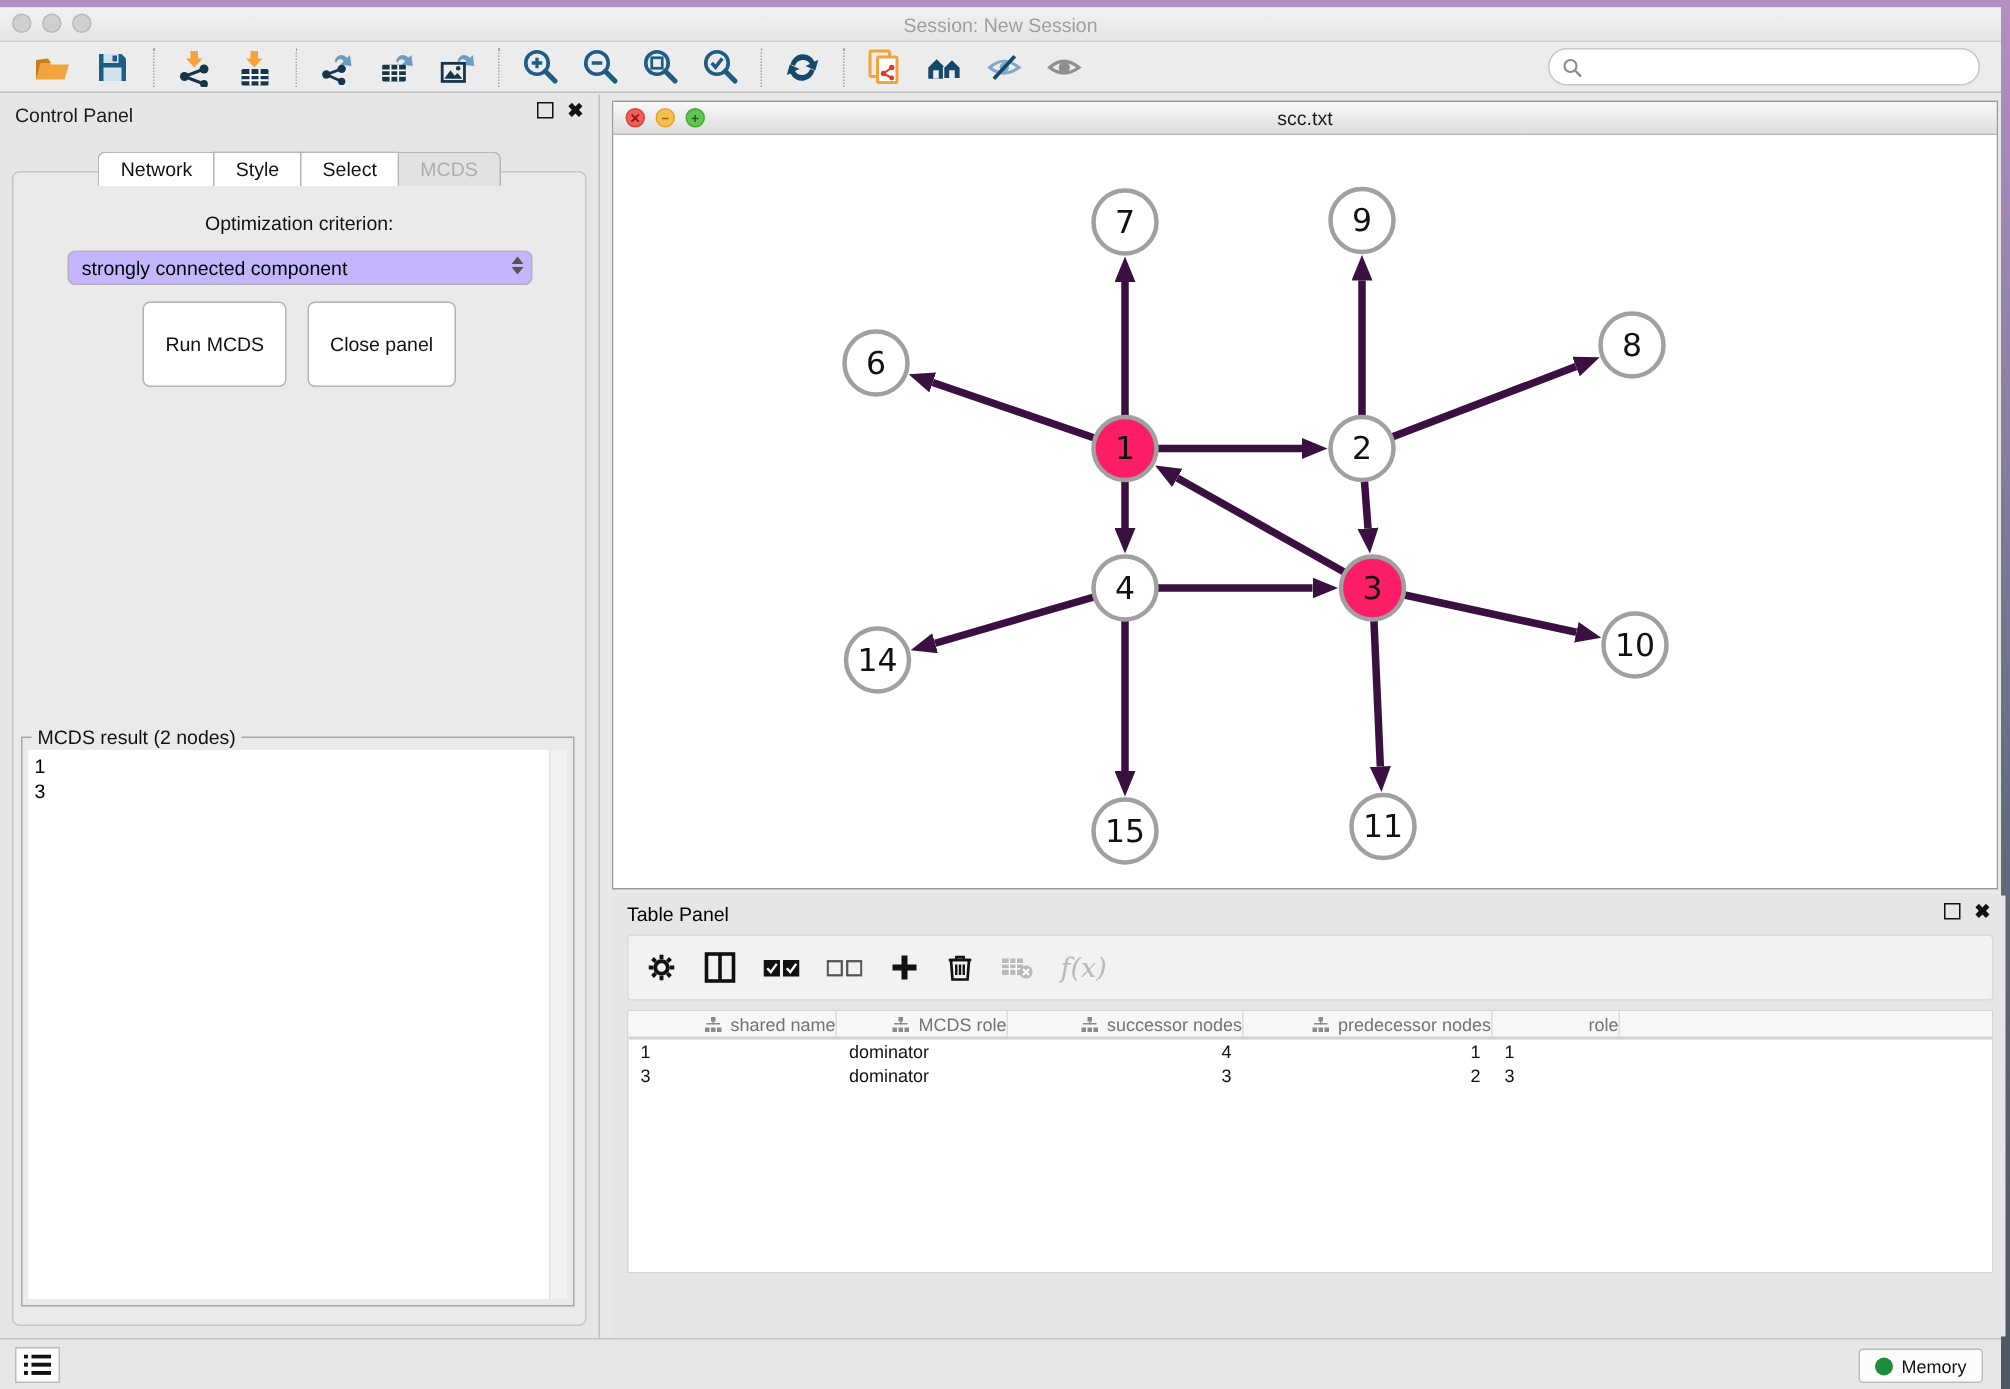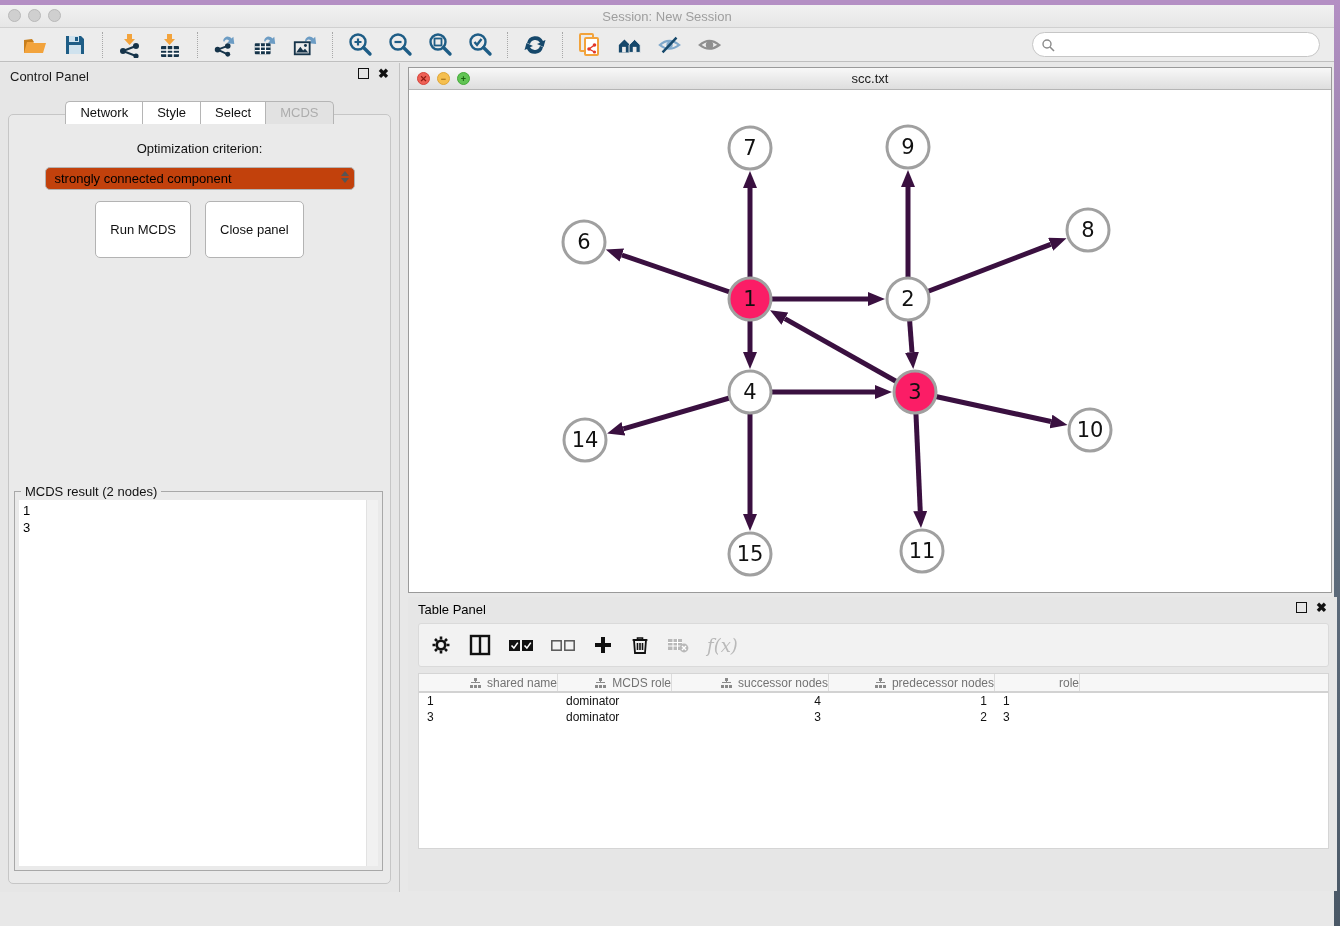--- a/index.html
+++ b/index.html
@@ -29,21 +29,21 @@
   .panel-btns { position:absolute; right:10px; top:5px; display:flex; gap:9px; align-items:center; }
   .float-btn { width:11px; height:11px; border:1.5px solid #111; background:transparent; }
   .close-btn { font-size:13px; font-weight:bold; color:#111; line-height:11px; }
   .cp-tabs { display:flex; justify-content:center; position:relative; z-index:2; }
   .tab { background:#FFFFFF; border:1px solid #B5B5B5; border-bottom:none; padding:3px 14px 4px; font-size:13px; color:#111; border-right-width:0;margin-top:12px; }
   .tab:first-child { border-top-left-radius:5px; }
   .tab:last-child { border-top-right-radius:5px; border-right-width:1px; }
   .tab.selected { background:#E2E2E2; color:#ADADAD; }
   .cp-body { position:absolute; left:8px; right:8px; top:51px; bottom:8px; background:#EAEAEA; border:1px solid #C6C6C6; border-radius:5px; }
   .opt-label { text-align:center; font-size:13px; color:#111; margin-top:26px; }
-  .dropdown { margin:11px auto 0; width:310px; height:23px; background:#c2410c; border:1px solid #B3B3B3; border-radius:5px; display:flex; align-items:center; padding-left:9px; font-size:13px; position:relative; }
+  .dropdown { margin:11px auto 0; width:310px; height:23px; background:#c4b5fd; border:1px solid #B3B3B3; border-radius:5px; display:flex; align-items:center; padding-left:9px; font-size:13px; position:relative; }
   .dd-stepper { position:absolute; right:5px; top:3px; display:flex; flex-direction:column; gap:2px; }
   .dd-up { width:0; height:0; border-left:4px solid transparent; border-right:4px solid transparent; border-bottom:5px solid #555; }
   .dd-down { width:0; height:0; border-left:4px solid transparent; border-right:4px solid transparent; border-top:5px solid #555; }
   .btn-row { display:flex; justify-content:center; gap:14px; margin-top:11px; }
   .mac-btn { background:#FFF; border:1px solid #B3B3B3; border-radius:5px; font-size:13px; padding:20px 14px; color:#111; }
   .result-box { position:absolute; left:5px; right:7px; top:376px; bottom:12px; border:1px solid #A8A8A8; background:#EAEAEA; }
   .result-legend { position:absolute; top:-8px; left:6px; background:#EAEAEA; padding:0 4px; font-size:13px; color:#111; }
   .result-text { position:absolute; left:4px; top:8px; right:16px; bottom:4px; background:#FFF; font-size:13px; padding:2px 4px; line-height:17px; white-space:pre-line; }
   .result-scroll { position:absolute; right:4px; top:8px; bottom:4px; width:12px; background:#F1F1F1; border-left:1px solid #E2E2E2; }
 
@@ -473,13 +473,31 @@
           <div class="gr-cell" style="width:139px">3</div>
           <div class="gr-cell" style="width:114px">dominator</div>
           <div class="gr-cell al-r" style="width:157px">3</div>
           <div class="gr-cell al-r" style="width:166px">2</div>
           <div class="gr-cell" style="width:85px">3</div>
         </div>
       </div>
     </div>
   </div>
 
+  <div class="statusbar">
+    <span class="list-btn">
+      <svg width="18" height="14" viewBox="0 0 18 14">
+          <g fill="#111">
+            <rect x="0" y="0" width="2.6" height="2.6"></rect>
+            <rect x="0" y="5.5" width="2.6" height="2.6"></rect>
+            <rect x="0" y="11" width="2.6" height="2.6"></rect>
+            <rect x="5" y="0" width="13" height="2.6"></rect>
+            <rect x="5" y="5.5" width="13" height="2.6"></rect>
+            <rect x="5" y="11" width="13" height="2.6"></rect>
+          </g>
+        </svg>
+    </span>
+    <span class="memory-btn">
+      <span class="mem-dot"></span>
+      <span>Memory</span>
+    </span>
+  </div>
 </div>
 
 </body></html>

